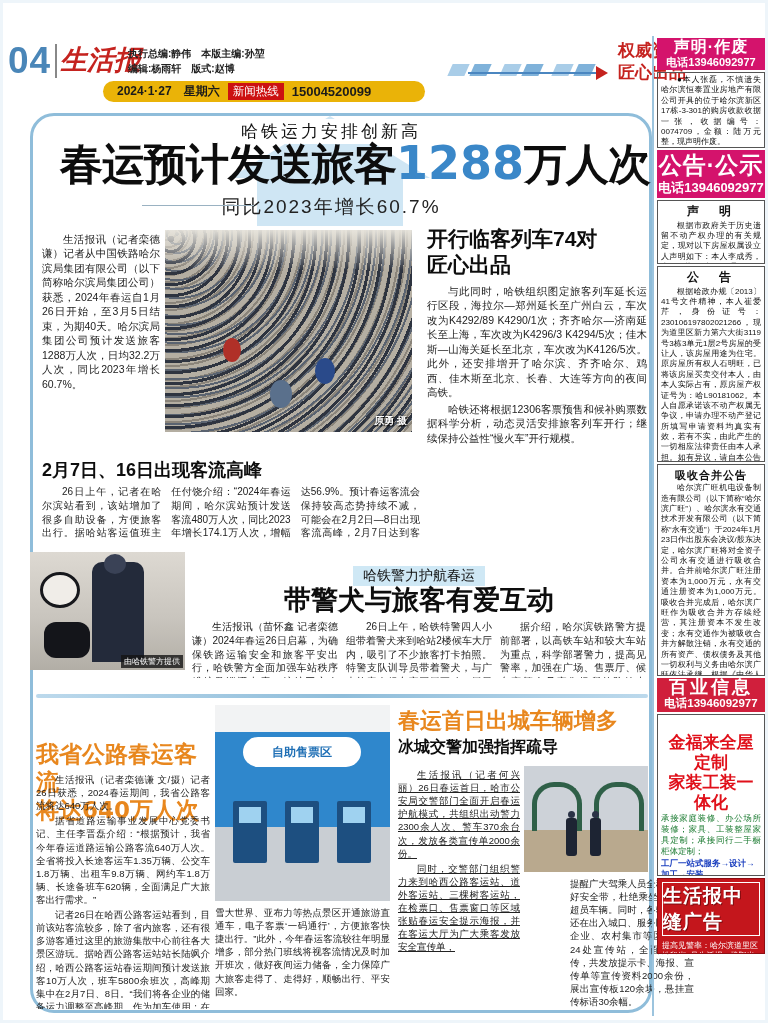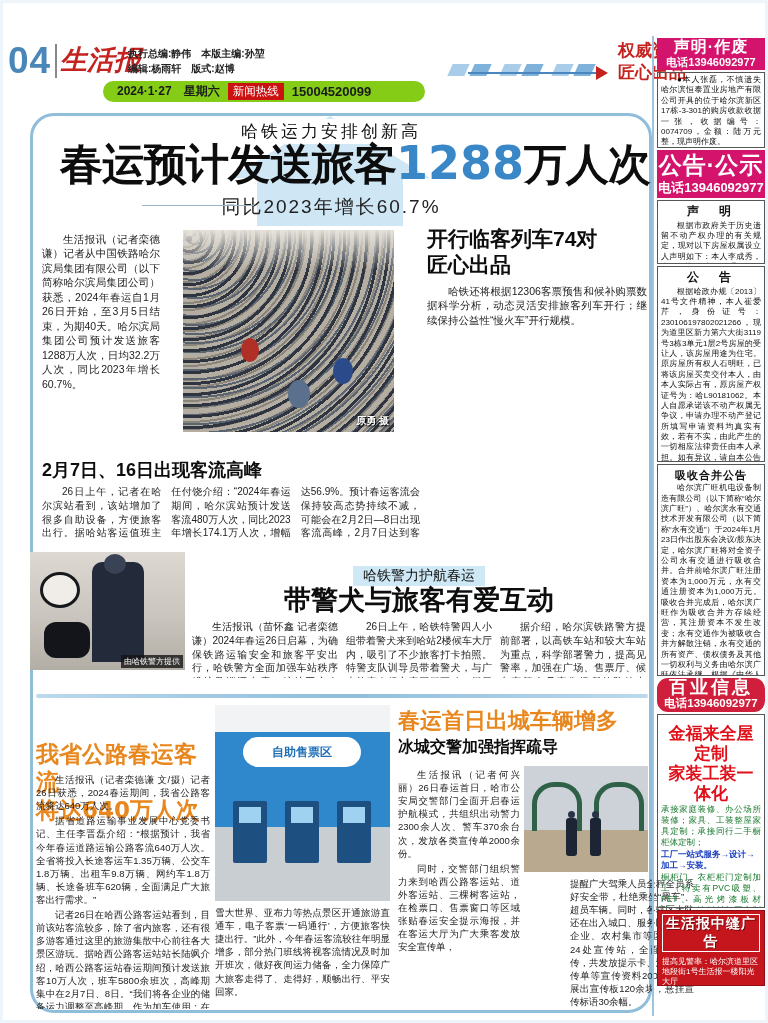--- a/index.html
+++ b/index.html
@@ -15,21 +15,21 @@
   .staff{left:128px;top:46px;font-size:10px;font-weight:bold;line-height:15px;color:#222;}
   .seclogo{left:298px;top:34px;font-size:45px;font-weight:900;font-style:italic;color:#2d7fc0;
            font-family:"DejaVu Sans",sans-serif;letter-spacing:2px;
            text-shadow:1px 1px 0 #bfe0f2,2px 2px 0 #e8f4fb;}
   .arrowline{left:468px;top:72px;width:130px;height:2px;background:#4a86c0;}
   .arrowhead{left:596px;top:66px;width:0;height:0;border-left:12px solid #c5231f;
              border-top:7px solid transparent;border-bottom:7px solid transparent;}
   .slash{width:17px;height:12px;background:#a9cde8;transform:skewX(-24deg);top:64px;}
   .slash.d{background:#7fb2da;}
   .slogan{left:618px;top:40px;font-size:17px;font-weight:900;color:#c5231f;line-height:22px;text-align:left;}
-  .datebar{left:103px;top:81px;width:322px;height:21px;background:#84cc16;border-radius:11px;
+  .datebar{left:103px;top:81px;width:322px;height:21px;background:#eab308;border-radius:11px;
            display:flex;align-items:center;gap:8px;padding:0 14px;box-sizing:border-box;}
   .datebar .dt{font-size:12px;font-weight:bold;color:#1a1a1a;}
   .hotbadge{background:#cc1111;color:#fff;font-size:11.5px;font-weight:normal;padding:1px 5px;}
   .hotnum{font-size:13px;font-weight:bold;color:#1a1a1a;}
   
   .frame{left:30px;top:113px;width:622px;height:900px;border:3px solid #8fbdda;border-radius:24px;box-sizing:border-box;}
   .bigarrow-t{left:230px;top:116px;width:0;height:0;border-left:100px solid transparent;
               border-right:100px solid transparent;border-bottom:62px solid #cfe6f4;}
   .bigarrow-b{left:257px;top:176px;width:146px;height:50px;background:#cfe6f4;}
   .kicker{left:0;top:119px;width:662px;text-align:center;}
@@ -37,26 +37,26 @@
   .headline{left:0;top:136px;width:662px;text-align:center;font-family:"DejaVu Sans",sans-serif;
             font-weight:900;font-size:43px;letter-spacing:-1px;color:#0d0d0d;white-space:nowrap;padding-left:24px;}
   .headline .num{color:#3a87c8;font-size:46px;letter-spacing:0;}
   .subhead{left:0;top:194px;width:662px;text-align:center;font-size:19px;color:#222;letter-spacing:2px;}
   .decor-line{left:142px;top:205px;width:112px;height:1px;background:#9ab2c2;}
   .body{font-size:10.5px;line-height:1.38;text-align:justify;color:#222;overflow:hidden;}
   .body p{margin:0 0 2px 0;text-indent:2em;}
   .lead-col{left:42px;top:232px;width:118px;height:206px;}
   
   .photo{overflow:hidden;}
-  .photo-main{left:165px;top:230px;width:211px;height:202px;background-color:#b4aea2;
+  .photo-main{left:165px;top:230px;width:247px;height:202px;background-color:#b4aea2;
     background-image:
       linear-gradient(rgba(233,230,222,.95),rgba(233,230,222,0) 20%),
       repeating-radial-gradient(circle at 6px 9px,#2e3440 0 3px,transparent 3px 11px),
       repeating-radial-gradient(circle at 12px 4px,#5a6370 0 2px,transparent 2px 9px),
-      repeating-radial-gradient(circle at 3px 2px,#8a847a 0 2px,transparent 2px 7px); margin-left: 18px;}
+      repeating-radial-gradient(circle at 3px 2px,#8a847a 0 2px,transparent 2px 7px);}
   .blob{border-radius:50%;}
   .cap-main{right:5px;bottom:4px;color:#fff;font-size:10px;font-weight:bold;text-shadow:0 0 3px #000,1px 1px 1px #000;}
   .photo-police{left:30px;top:552px;width:155px;height:118px;
     background:linear-gradient(#ddd9d2 0%,#c9c5be 55%,#b2aea6 100%);}
   .cap-police{right:2px;bottom:2px;background:rgba(20,20,20,.8);color:#fff;font-size:8px;padding:1px 3px;}
   .photo-tickets{left:215px;top:705px;width:175px;height:196px;background:linear-gradient(#f2f3f4 0 14%, #2f87cc 14% 62%, #c9ced3 62% 100%);}
   .cloud-sign{left:28px;top:32px;width:118px;height:30px;background:#fff;border-radius:15px;
               display:flex;align-items:center;justify-content:center;font-size:12px;font-weight:bold;color:#1f6fb5;}
   .machine{top:96px;width:34px;height:62px;background:#1d4f80;border-radius:2px;}
   .machine i{display:block;margin:6px auto 0;width:22px;height:16px;background:#9fd2f0;}
@@ -80,44 +80,44 @@
   .divider2{left:36px;top:694px;width:612px;height:4px;background:linear-gradient(90deg,#bcd9ec,#8fbdda,#bcd9ec);border-radius:2px;}
   
   .road-h{left:36px;top:704px;width:180px;font-size:23px;font-weight:900;color:#e8871e;line-height:28px;
           font-family:"DejaVu Sans",sans-serif;margin-top:36px;}
   .road-col1{left:36px;top:773px;width:174px;height:236px;font-size:9.5px;}
   .road-col2{left:215px;top:906px;width:175px;height:104px;font-size:9.5px;}
   
   .traffic-h{left:398px;top:706px;width:252px;font-size:22px;font-weight:900;color:#e8871e;
              font-family:"DejaVu Sans",sans-serif;}
   .traffic-sub{left:398px;top:737px;width:252px;font-size:16px;font-weight:900;color:#0d0d0d;}
-  .traffic-col1{left:398px;top:768px;width:122px;height:242px;font-size:9.5px;}
+  .traffic-col1{left:398px;top:768px;width:122px;height:242px;font-size:9.5px;text-decoration:underline;}
   .traffic-col2{left:524px;top:877px;width:124px;height:133px;font-size:9.5px;margin-left:46px;}
   
   .sb-rule{left:652px;top:36px;width:2px;height:980px;background:#9cc4de;}
   .sidebar{left:657px;top:38px;width:108px;height:982px;}
   .sb{position:relative;box-sizing:border-box;margin-bottom:2px;overflow:hidden;}
   .sb-hdr{background:#d4136c;color:#fff;text-align:center;}
   .sb-hdr .t1{font-weight:900;letter-spacing:1px;}
   .sb-hdr .ph{font-weight:bold;}
   .hdr1{height:32px;} .hdr1 .t1{font-size:16px;line-height:18px;} .hdr1 .ph{font-size:11px;line-height:13px;}
   .hdr2{height:48px;} .hdr2 .t1{font-size:23px;line-height:30px;} .hdr2 .ph{font-size:13px;line-height:15px;}
-  .hdr3{height:34px;background:#d01f3c;border-radius:11px;} .hdr3 .t1{font-size:18px;line-height:19px;letter-spacing:3px;} .hdr3 .ph{font-size:11.5px;line-height:13px;}
+  .hdr3{height:34px;background:#d01f3c;} .hdr3 .t1{font-size:18px;line-height:19px;letter-spacing:3px;} .hdr3 .ph{font-size:11.5px;line-height:13px;}
   .sb-box{border:1px solid #555;padding:2px 3px;font-size:8px;line-height:1.3;text-align:justify;color:#111;}
   .sb-box .ttl{text-align:center;font-weight:bold;font-size:12px;letter-spacing:4px;margin:1px 0;}
   .sb-box .ttl.sm{font-size:11px;letter-spacing:1px;}
   .sb-box .bd{text-indent:2em;}
   .box1{height:76px;} .boxstmt{height:64px;} .boxgg{height:196px;} .boxmg{height:212px;}
-  .boxad{height:194px;border:1px solid #555;padding:8px 3px;}
+  .boxad{height:162px;border:1px solid #555;padding:17px 3px;}
   .boxad .adt{font-size:17px;font-weight:900;color:#e0101a;text-align:center;line-height:20px;
               font-family:"DejaVu Sans",sans-serif;}
   .boxad .g{color:#1a7a30;font-size:8.5px;line-height:1.3;text-align:justify;margin:1px 0;}
   .boxad .b{color:#1b3fbf;font-size:8.5px;font-weight:bold;line-height:1.3;margin:1px 0;}
   .boxred{height:76px;background:#c4161c;color:#fff;padding:3px 4px;border:1px solid #8d0d12;}
-  .boxred .rt{font-size:14px;font-weight:900;text-align:center;letter-spacing:1px;
+  .boxred .rt{font-size:19px;font-weight:900;letter-spacing:1px;
               text-shadow:1px 1px 0 #7a0a0e;border:1px solid #fff;margin-bottom:5px;}
   .boxred .ra{font-size:8px;line-height:1.25;}
   .boxred .row{display:flex;align-items:baseline;gap:3px;}
   .boxred .rn{font-size:18px;font-weight:900;letter-spacing:1px;}
 </style>
 </head>
 <body>
 
 <div class="page">
 
@@ -168,20 +168,21 @@
     <div class="abs blob" style="left:150px;top:128px;width:20px;height:26px;background:#2a4a8a;"></div>
     <div class="abs blob" style="left:105px;top:150px;width:22px;height:28px;background:#5a708c;"></div>
     <div class="abs cap-main">原勇 摄</div>
   </div>
 
   <div class="abs trains-h">
     <div>开行临客列车74对</div>
     <div>匠心出品</div>
   </div>
   <div class="abs body trains-col">
+    <p>与此同时，哈铁组织图定旅客列车延长运行区段，海拉尔—郑州延长至广州白云，车次改为K4292/89 K4290/1次；齐齐哈尔—济南延长至上海，车次改为K4296/3 K4294/5次；佳木斯—山海关延长至北京，车次改为K4126/5次。此外，还安排增开了哈尔滨、齐齐哈尔、鸡西、佳木斯至北京、长春、大连等方向的夜间高铁。</p>
     <p>哈铁还将根据12306客票预售和候补购票数据科学分析，动态灵活安排旅客列车开行；继续保持公益性“慢火车”开行规模。</p>
   </div>
 
   <div class="abs peak-h">2月7日、16日出现客流高峰</div>
   <div class="abs body peak-text">
     <p>26日上午，记者在哈尔滨站看到，该站增加了很多自助设备，方便旅客出行。据哈站客运值班主任付饶介绍：“2024年春运期间，哈尔滨站预计发送客流480万人次，同比2023年增长174.1万人次，增幅达56.9%。预计春运客流会保持较高态势持续不减，可能会在2月2日—8日出现客流高峰，2月7日达到客流顶峰；2月16日可能会形成返程高峰。”</p>
 
   </div>
 
   <div class="abs photo photo-police">

